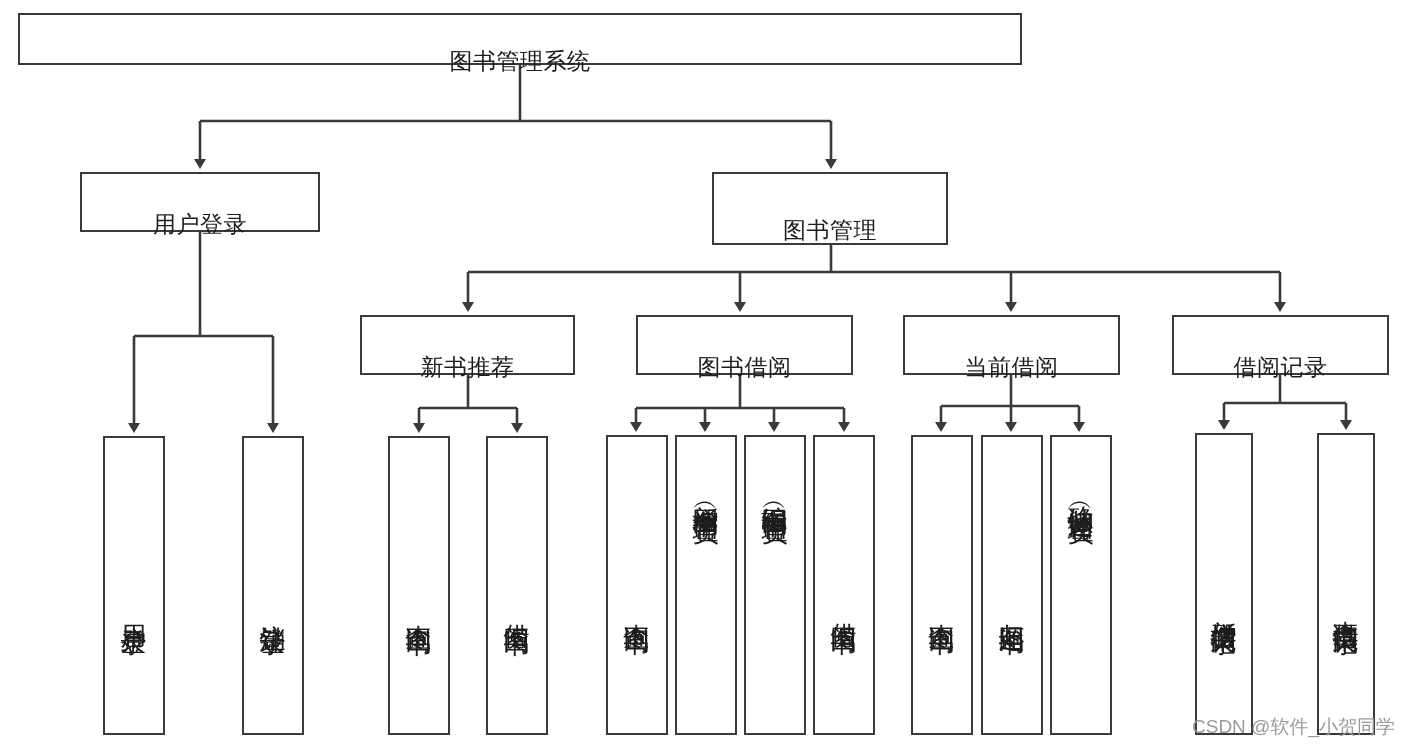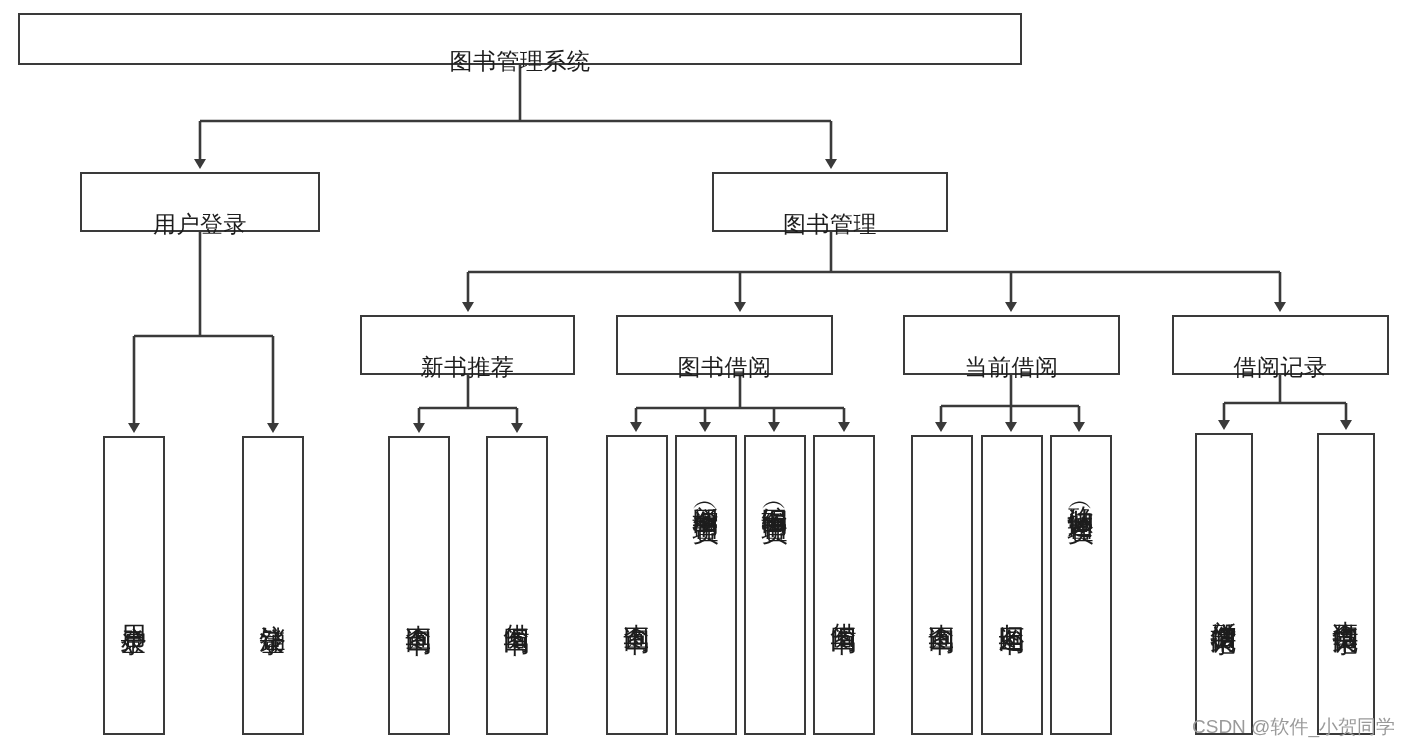--- a/index.html
+++ b/index.html
@@ -131,29 +131,29 @@
   </svg>
 
   <div class="node horizontal" style="left:18px; top:13px; width:1004px; height:52px;">
     <span class="label">图书管理系统</span>
   </div>
 
   <div class="node horizontal" style="left:80px; top:172px; width:240px; height:60px;">
     <span class="label">用户登录</span>
   </div>
 
-  <div class="node horizontal" style="left:712px; top:172px; width:236px; height:60px;text-align:center;">
+  <div class="node horizontal" style="left:712px; top:172px; width:236px; height:73px;text-align:center;">
     <span class="label">图书管理</span>
   </div>
 
   <div class="node horizontal" style="left:360px; top:315px; width:215px; height:60px;">
     <span class="label">新书推荐</span>
   </div>
 
-  <div class="node horizontal" style="left:616px; top:315px; width:217px; height:60px;">
+  <div class="node horizontal" style="left:636px; top:315px; width:217px; height:60px;">
     <span class="label">图书借阅</span>
   </div>
 
   <div class="node horizontal" style="left:903px; top:315px; width:217px; height:60px;">
     <span class="label">当前借阅</span>
   </div>
 
   <div class="node horizontal" style="left:1172px; top:315px; width:217px; height:60px;">
     <span class="label">借阅记录</span>
   </div>

